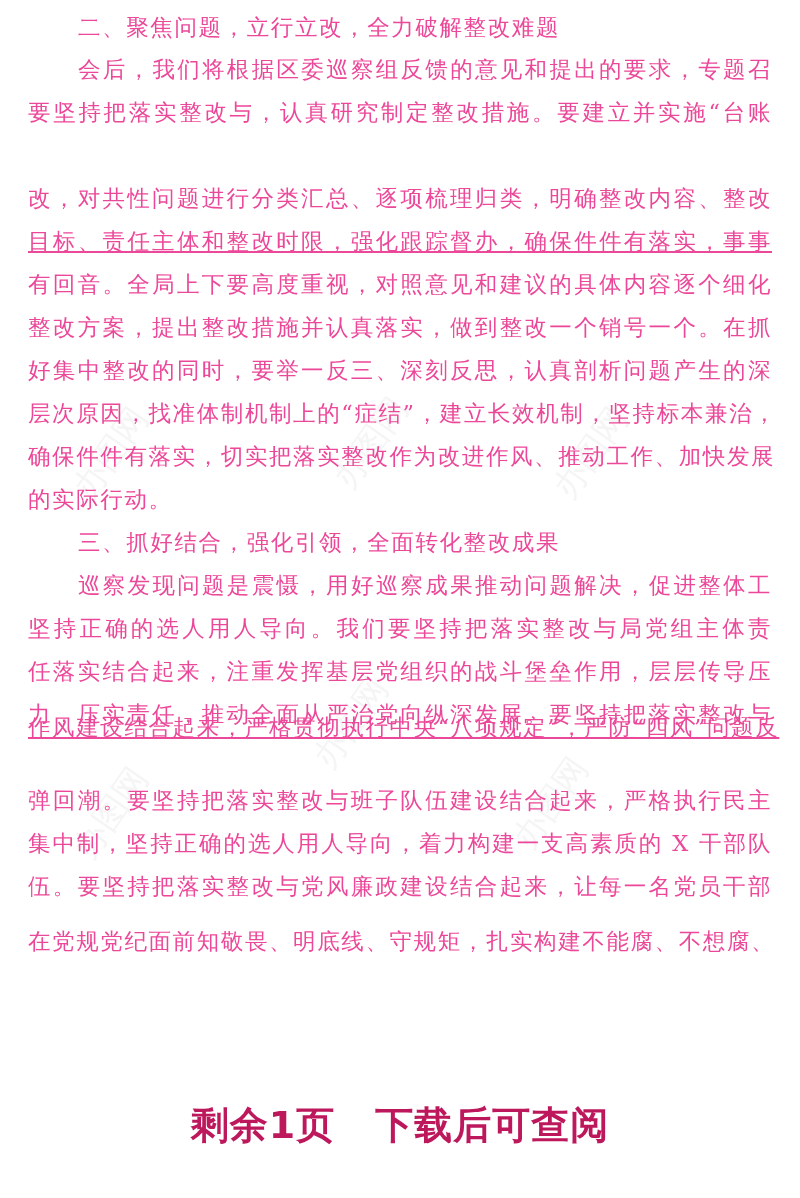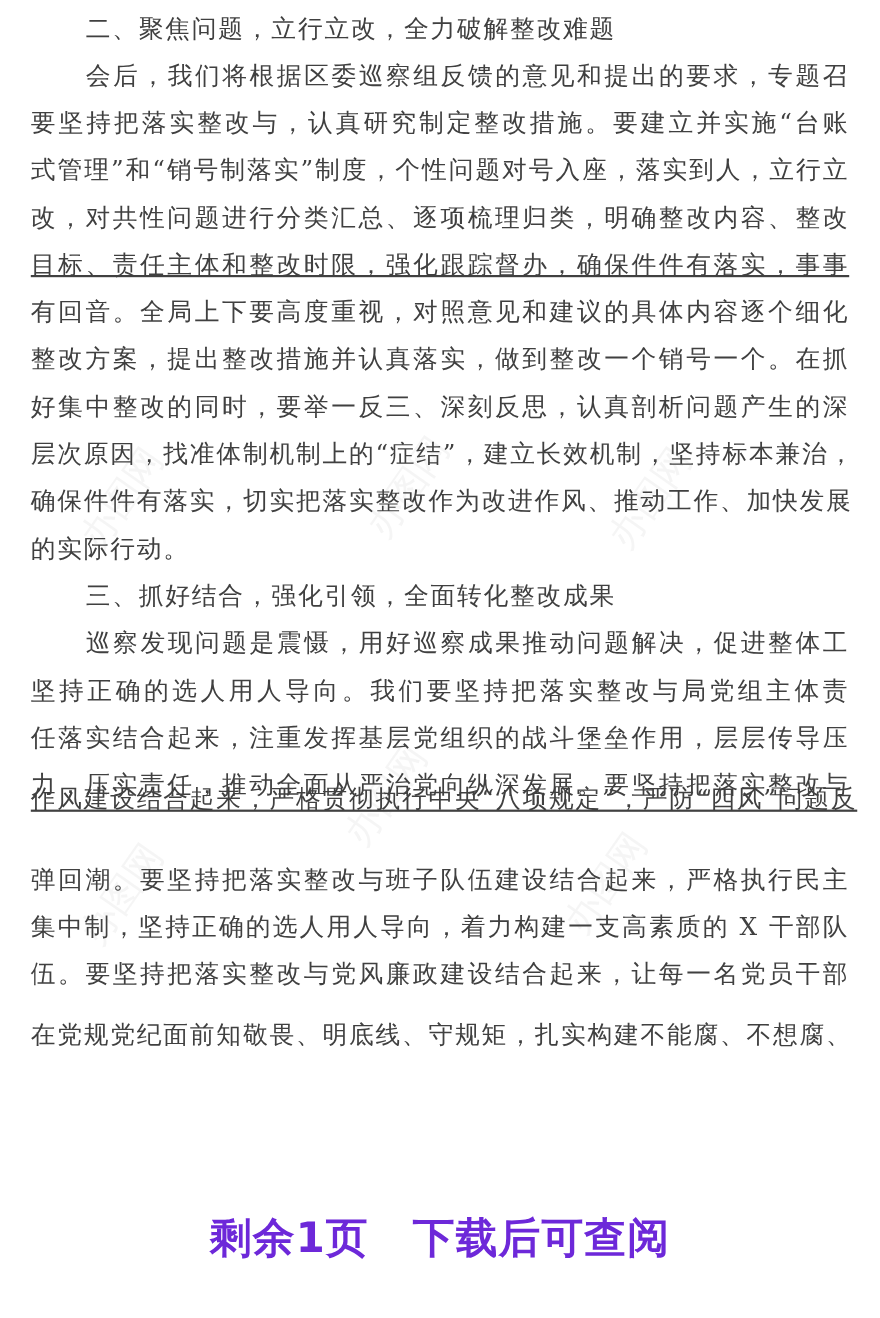--- a/index.html
+++ b/index.html
@@ -4,21 +4,21 @@
   <style>
     html, body { margin: 0; padding: 0; background: #ffffff; }
     body { width: 800px; height: 1198px; position: relative; overflow: hidden; }
     .page { position: absolute; left: 0; top: 0; width: 800px; height: 1198px; }
     .line {
       position: absolute;
       left: 28px;
       width: 744px;
       font-family: "DejaVu Serif", "Liberation Serif", serif;
       font-size: 22.5px;
-      color: #404040;
+      color: #ec4899;
       white-space: nowrap;
       letter-spacing: 1.6px;
       line-height: 30px;
     }
     .indent { left: 78px; width: 694px; }
     .justify { text-align: justify; text-align-last: justify; }
     .watermark {
       position: absolute;
       font-family: "DejaVu Sans", sans-serif;
       font-size: 34px;
@@ -27,41 +27,40 @@
       white-space: nowrap;
       pointer-events: none;
     }
     .banner {
       position: absolute;
       left: 0; top: 1100px; width: 800px;
       text-align: center;
       font-family: "DejaVu Sans", "Liberation Sans", sans-serif;
       font-weight: bold;
       font-size: 38px;
-      color: #6d28d9;
+      color: #be185d;
       letter-spacing: 1px;
     }
     .banner span { display: inline-block; }
     .banner .gap { width: 40px; }
   </style>
 </head>
 <body>
 
 <div class="page">
   <div class="watermark" style="left:60px; top:430px;">办图网</div>
   <div class="watermark" style="left:320px; top:420px;">办图网</div>
   <div class="watermark" style="left:540px; top:430px;">办图网</div>
   <div class="watermark" style="left:60px; top:790px;">办图网</div>
   <div class="watermark" style="left:300px; top:700px;">办图网</div>
   <div class="watermark" style="left:500px; top:780px;">办图网</div>
 
   <div class="line indent" style="top:12px;">二、聚焦问题，立行立改，全力破解整改难题</div>
   <div class="line indent justify" style="top:54px;">会后，我们将根据区委巡察组反馈的意见和提出的要求，专题召</div>
   <div class="line justify" style="top:97px;">要坚持把落实整改与，认真研究制定整改措施。要建立并实施“台账</div>
-  <div class="line justify" style="top:140px;">式管理”和“销号制落实”制度，个性问题对号入座，落实到人，立行立</div>
   <div class="line justify" style="top:183px;">改，对共性问题进行分类汇总、逐项梳理归类，明确整改内容、整改</div>
   <div class="line justify" style="top:226px;text-decoration:underline;">目标、责任主体和整改时限，强化跟踪督办，确保件件有落实，事事</div>
   <div class="line justify" style="top:269px;">有回音。全局上下要高度重视，对照意见和建议的具体内容逐个细化</div>
   <div class="line justify" style="top:312px;">整改方案，提出整改措施并认真落实，做到整改一个销号一个。在抓</div>
   <div class="line justify" style="top:355px;">好集中整改的同时，要举一反三、深刻反思，认真剖析问题产生的深</div>
   <div class="line justify" style="top:398px;">层次原因，找准体制机制上的“症结”，建立长效机制，坚持标本兼治，</div>
   <div class="line justify" style="top:441px;">确保件件有落实，切实把落实整改作为改进作风、推动工作、加快发展</div>
   <div class="line" style="top:484px;">的实际行动。</div>
   <div class="line indent" style="top:527px;">三、抓好结合，强化引领，全面转化整改成果</div>
   <div class="line indent justify" style="top:570px;">巡察发现问题是震慑，用好巡察成果推动问题解决，促进整体工</div>

